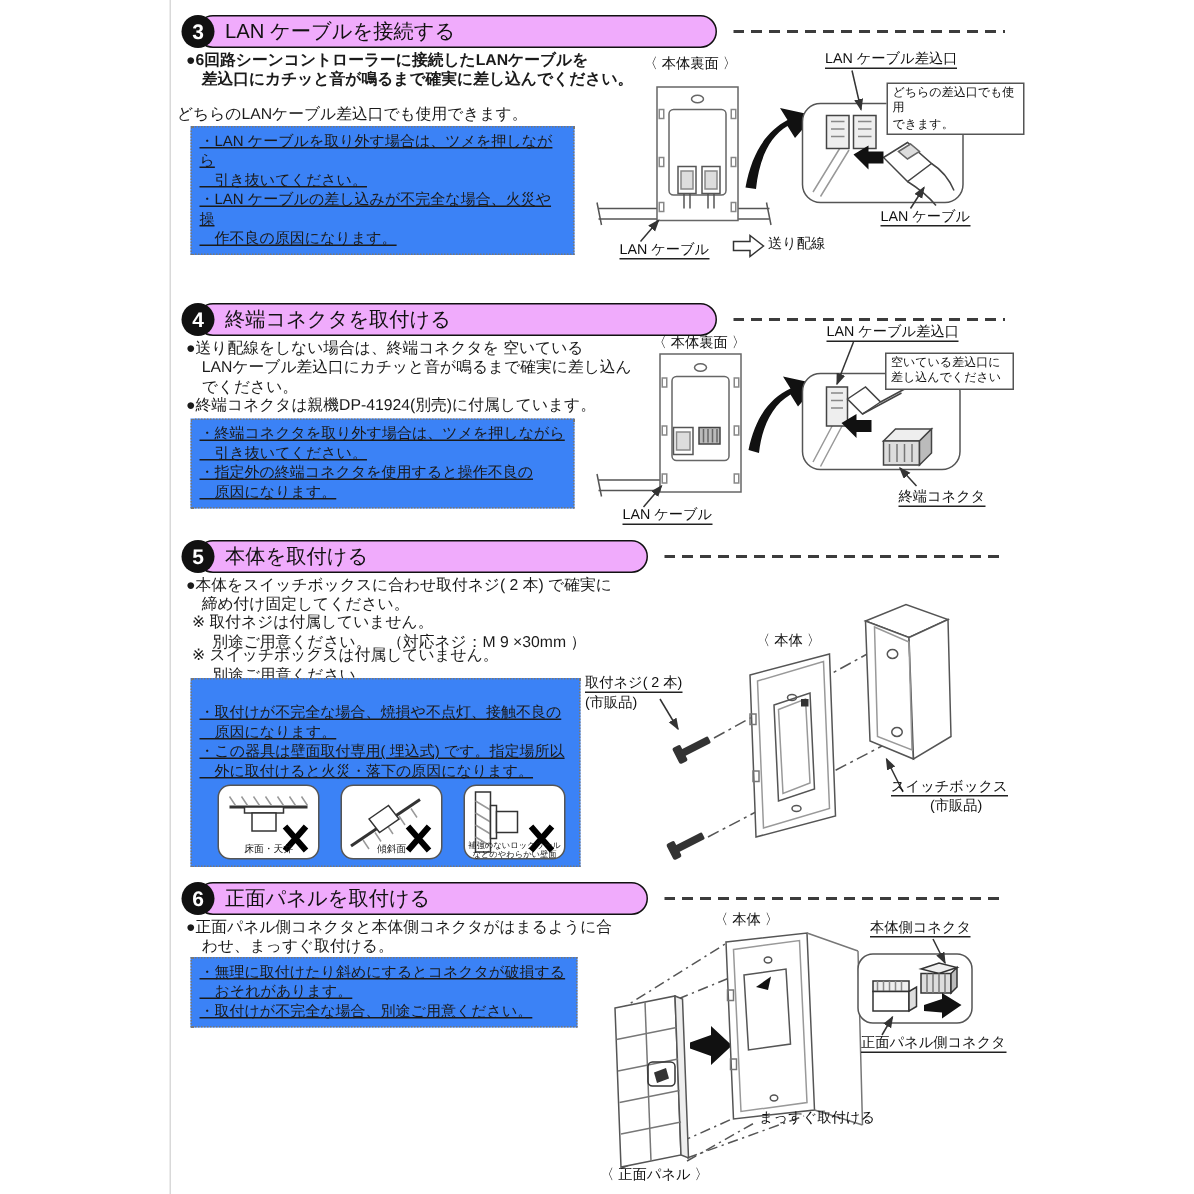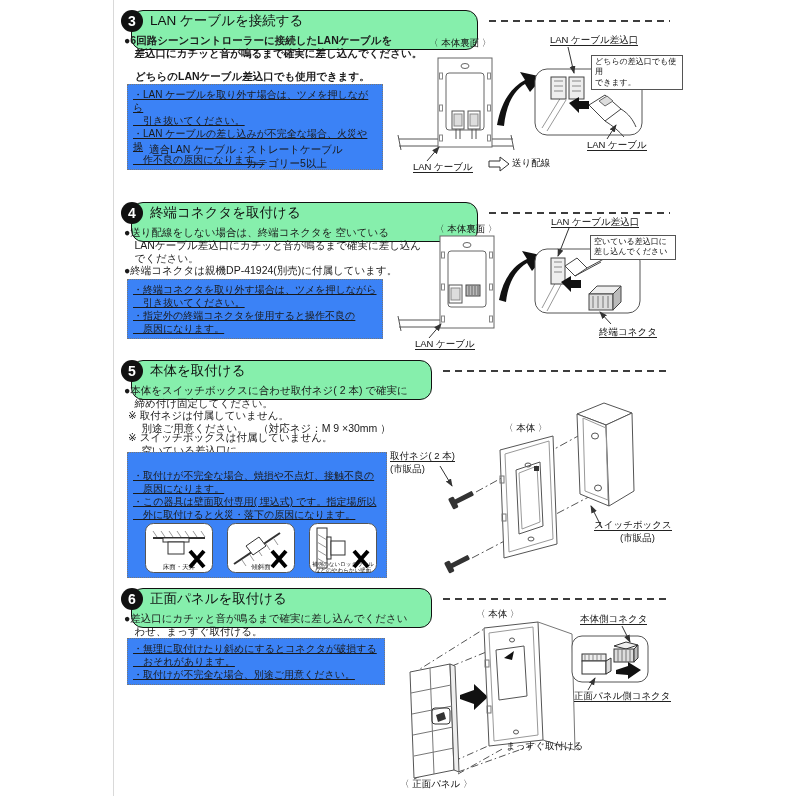--- a/index.html
+++ b/index.html
@@ -4,22 +4,22 @@
 <style>
   * { box-sizing: border-box; margin: 0; padding: 0; }
   html,body { background:#fff; }
   body { font-family:"Liberation Sans","DejaVu Sans",sans-serif; }
   .page { position:relative; width:796px; height:796px; background:#fff; overflow:hidden; color:#1a1a1a; }
   .abs { position:absolute; }
   .edge { width:1px; background:#d9d9d9; }
   
   .hdr-circle { width:22px; height:22px; border-radius:50%; background:#111; color:#fff;
                 font-weight:bold; font-size:14px; display:flex; align-items:center; justify-content:center; z-index:2; }
-  .hdr-pill { border:1.6px solid #111; border-radius:12px; height:40px; line-height:19px;
-              font-size:13.5px; padding-left:18px; color:#111; background:#86efac; white-space:nowrap; overflow:hidden; }
+  .hdr-pill { border:1.6px solid #111; border-radius:12px; height:22px; line-height:19px;
+              font-size:13.5px; padding-left:18px; color:#111; background:#f0abfc; white-space:nowrap; overflow:hidden; }
   .hdr-dash { height:2px; background:repeating-linear-gradient(90deg,#3c3c3c 0 7px,transparent 7px 12px); }
   
   .txt { font-size:10.5px; line-height:1.25; color:#1a1a1a; white-space:pre-line; }
   .cau { border:1px dotted #777; padding:3px 5px; font-size:10px; line-height:1.3; white-space:pre-line; color:#1a1a1a; background:#3b82f6;text-decoration:underline; }
   .plain { font-size:9.5px; line-height:1.2; color:#111; white-space:pre-line; }
   .dlabel { font-size:9.5px; line-height:1.2; color:#111; border-bottom:1px solid #222; white-space:pre-line; }
   .callout { border:1px solid #555; font-size:8px; line-height:1.3; padding:1px 3px; white-space:pre-line; background:#fff; color:#111; }
   .specrow { display:flex; font-size:10.5px; line-height:1.3; }
   .specrow .v { white-space:pre-line; }
   .tinycap { font-size:6.5px; line-height:1.15; text-align:center; white-space:pre-line; color:#111; }
@@ -30,30 +30,25 @@
 
 <div class="page">
   <div class="abs edge" style="left:113px; top:0; height:796px;"></div>
 
   <div class="abs hdr-circle" style="left:121px; top:10px;">3</div>
   <div class="abs hdr-pill" style="left:131px; top:10px; width:347px;">LAN ケーブルを接続する</div>
   <div class="abs hdr-dash" style="left:489px; top:20px; width:181px;"></div>
 
   <div class="abs txt" style="left:124px; top:34px; width:305px;font-weight:bold;">●6回路シーンコントローラーに接続したLANケーブルを
 　差込口にカチッと音が鳴るまで確実に差し込んでください。</div>
-  <div class="abs txt" style="left:135px; top:70px; width:300px;font-weight:bold;">どちらのLANケーブル差込口でも使用できます。</div>
+  <div class="abs txt" style="left:118px; top:70px; width:300px;">どちらのLANケーブル差込口でも使用できます。</div>
   <div class="abs cau" style="left:127px; top:84px; width:256px;">・LAN ケーブルを取り外す場合は、ツメを押しながら
 　引き抜いてください。
 ・LAN ケーブルの差し込みが不完全な場合、火災や操
 　作不良の原因になります。</div>
-  <div class="abs specrow" style="left:149px; top:143px;">
-    <span class="l">適合LAN ケーブル：</span>
-      <span class="v">ストレートケーブル
-カテゴリー5以上</span>
-  </div>
 
   <div class="abs" style="left:393px; top:33px; width:400px; height:168px;">
     <svg width="400" height="168" viewBox="0 0 400 168">
       <defs>
           <marker id="m3" markerWidth="8" markerHeight="8" refX="7" refY="3" orient="auto">
             <path d="M0,0L8,3L0,6Z" fill="#333"></path>
           </marker>
         </defs>
       <g stroke="#555" fill="none">
         <line x1="6" y1="106" x2="120" y2="106"></line>
@@ -173,21 +168,21 @@
 
   <div class="abs hdr-circle" style="left:121px; top:360px;">5</div>
   <div class="abs hdr-pill" style="left:131px; top:360px; width:301px;">本体を取付ける</div>
   <div class="abs hdr-dash" style="left:443px; top:370px; width:227px;"></div>
 
   <div class="abs txt" style="left:124px; top:384px; width:310px;">●本体をスイッチボックスに合わせ取付ネジ( 2 本) で確実に
 　締め付け固定してください。</div>
   <div class="abs txt" style="left:128px; top:409px; width:310px;">※ 取付ネジは付属していません。
 　 別途ご用意ください。　（対応ネジ：M 9 ×30mm ）</div>
   <div class="abs txt" style="left:128px; top:431px; width:310px;">※ スイッチボックスは付属していません。
-　 空いている差込口に。</div>
+　 別途ご用意ください。</div>
 
   <div class="abs cau" style="left:127px; top:452px; width:260px; height:126px;">
     <div style="white-space:pre-line;">・取付けが不完全な場合、焼損や不点灯、接触不良の
 　原因になります。
 ・この器具は壁面取付専用( 埋込式) です。指定場所以
 　外に取付けると火災・落下の原因になります。</div>
     <div class="abs" style="left:16px; top:56px;">
       <svg width="70" height="52" viewBox="0 0 70 52">
         <rect x="1.5" y="1.5" width="67" height="49" rx="8" fill="#fff" stroke="#555"></rect>
         <line x1="9" y1="16" x2="61" y2="16" stroke="#333" stroke-width="2"></line>
@@ -265,21 +260,21 @@
     <div class="abs plain" style="left:2px; top:71px;">(市販品)</div>
     <div class="abs plain" style="left:116px; top:30px;">〈 本体 〉</div>
     <div class="abs dlabel" style="left:206px; top:127px;">スイッチボックス</div>
     <div class="abs plain" style="left:232px; top:140px;">(市販品)</div>
   </div>
 
   <div class="abs hdr-circle" style="left:121px; top:588px;">6</div>
   <div class="abs hdr-pill" style="left:131px; top:588px; width:301px;">正面パネルを取付ける</div>
   <div class="abs hdr-dash" style="left:443px; top:598px; width:227px;"></div>
 
-  <div class="abs txt" style="left:124px; top:612px; width:310px;">●差込口にカチッと音が鳴るまで確実に差し込んでください
+  <div class="abs txt" style="left:124px; top:612px; width:310px;">●正面パネル側コネクタと本体側コネクタがはまるように合
 　わせ、まっすぐ取付ける。</div>
   <div class="abs cau" style="left:127px; top:638px; width:258px;">・無理に取付けたり斜めにするとコネクタが破損する
 　おそれがあります。
 ・取付けが不完全な場合、別途ご用意ください。</div>
 
   <div class="abs" style="left:388px; top:598px; width:408px; height:198px;">
     <svg width="408" height="198" viewBox="0 0 408 198">
       <defs>
           <marker id="m6" markerWidth="8" markerHeight="8" refX="7" refY="3" orient="auto">
             <path d="M0,0L8,3L0,6Z" fill="#333"></path>

